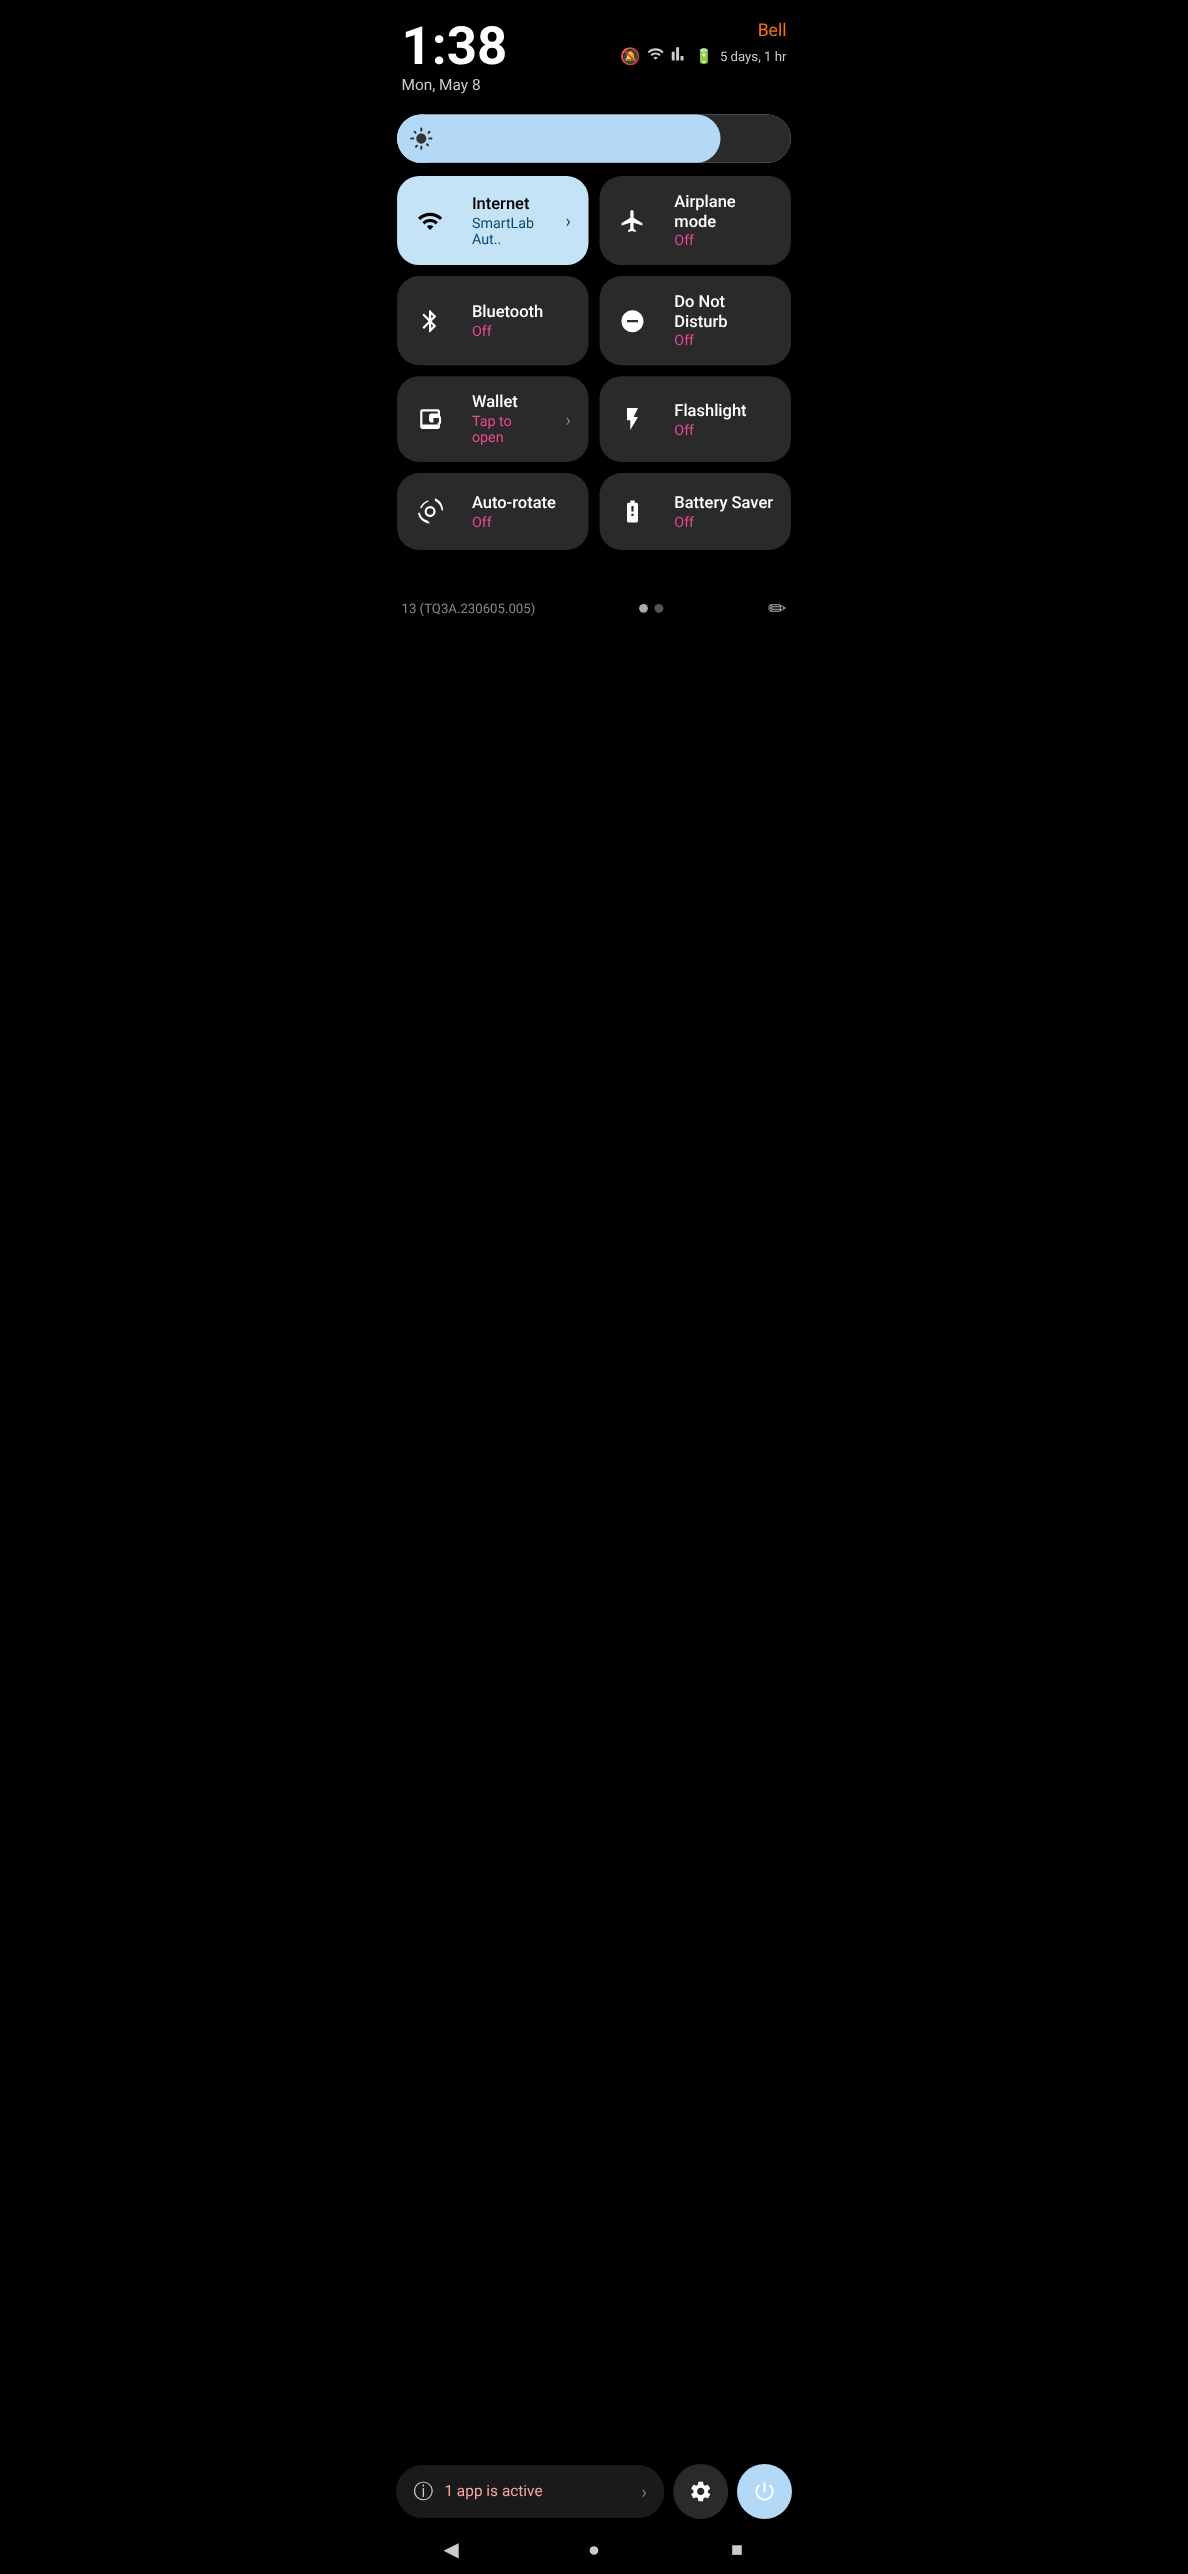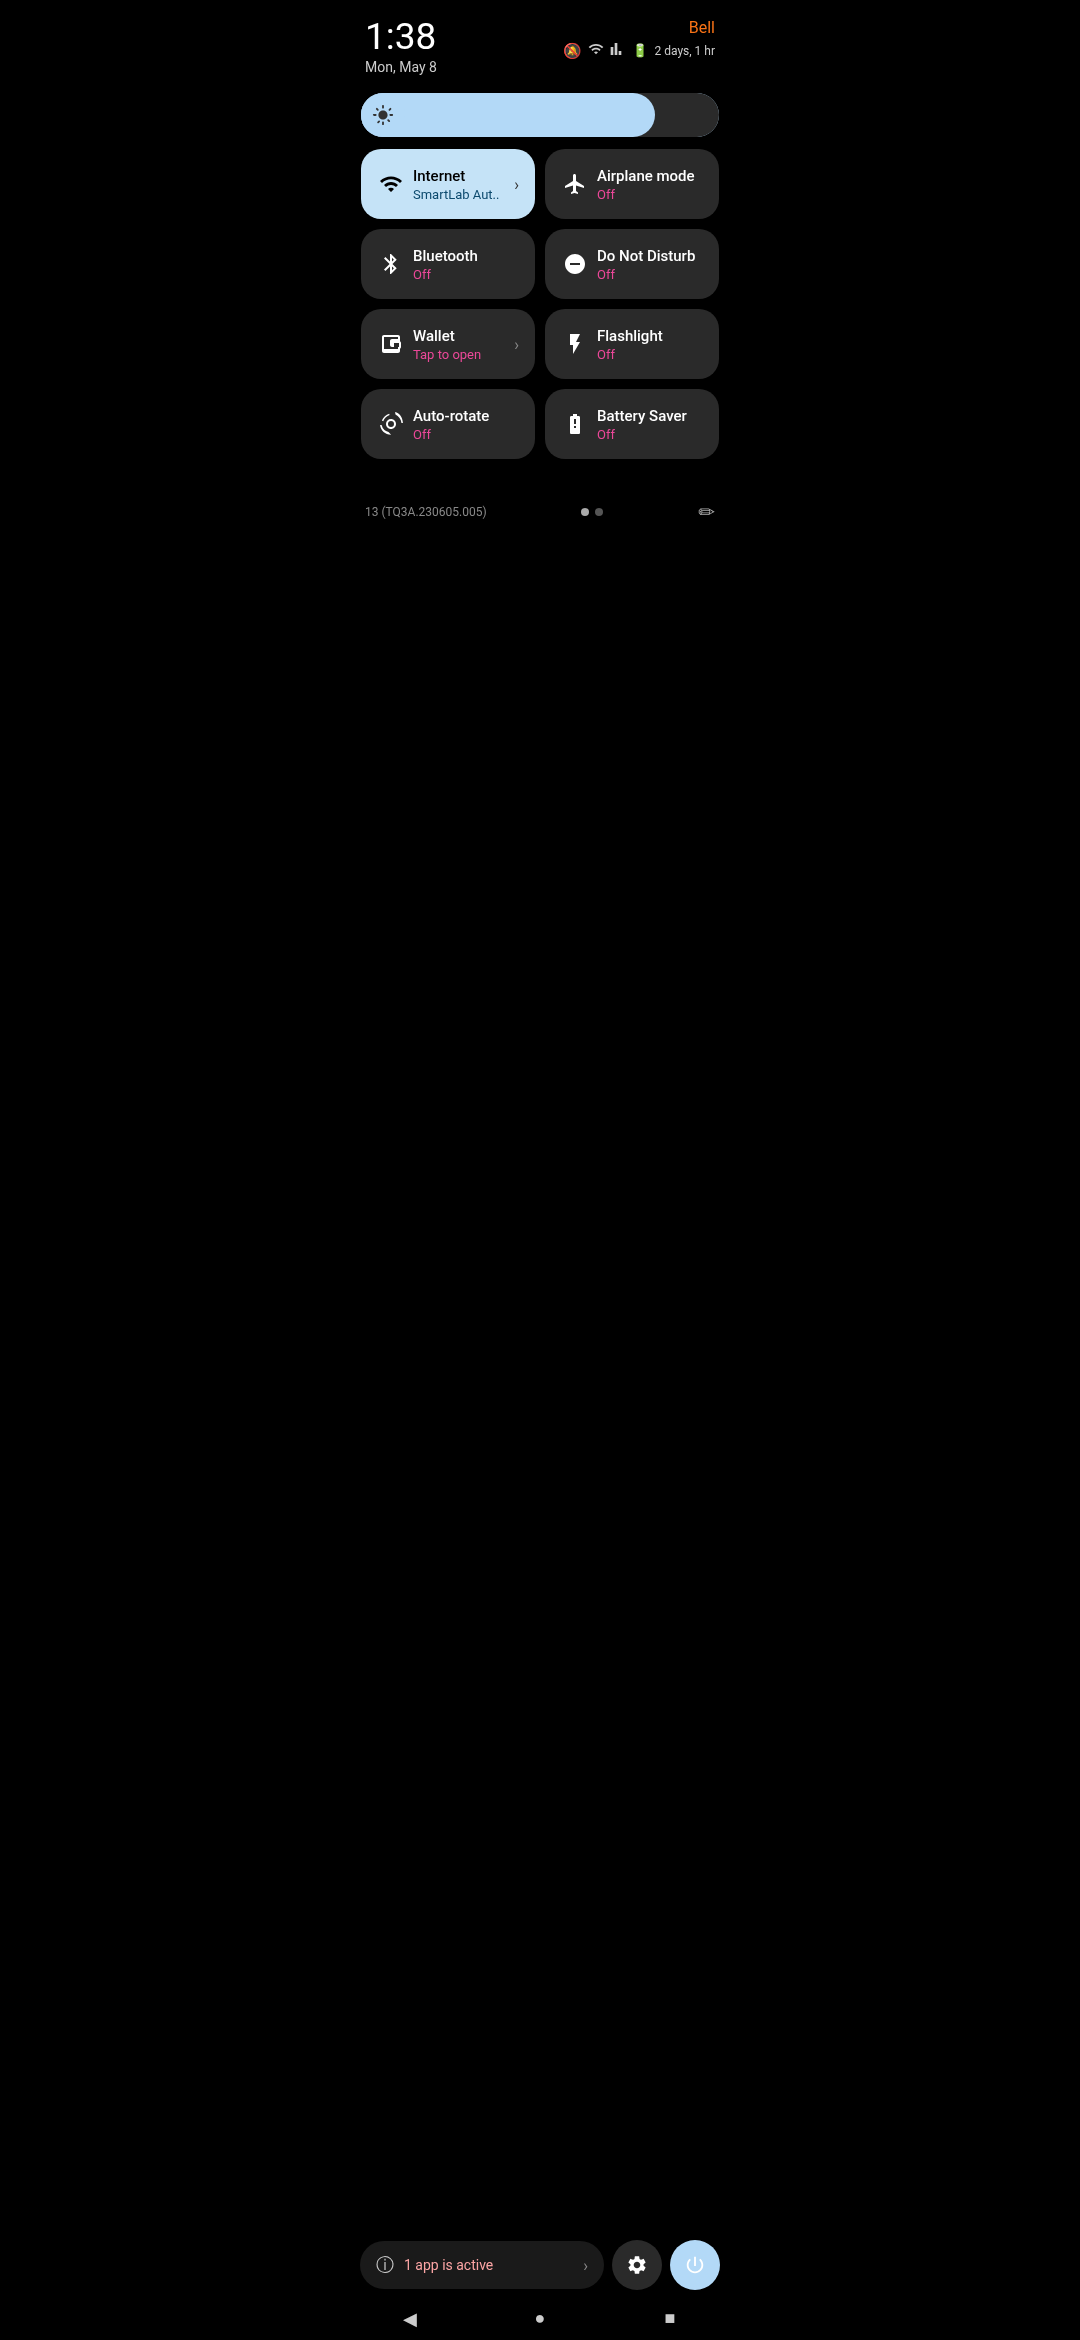--- a/index.html
+++ b/index.html
@@ -17,22 +17,22 @@
     }
 
     .status-bar {
       display: flex;
       justify-content: space-between;
       align-items: flex-start;
       padding: 18px 20px 8px 20px;
     }
 
     .time {
-      font-size: 37px;
-      font-weight: 400;
+      font-size: 48px;
+      font-weight: 700;
       line-height: 1;
     }
 
     .date {
       font-size: 14px;
       color: #ccc;
       margin-top: 4px;
     }
 
     .status-right {
@@ -119,21 +119,21 @@
       padding: 0 16px;
       margin-bottom: 10px;
     }
 
     .tile {
       background: #2a2a2a;
       border-radius: 20px;
       padding: 14px 16px;
       display: flex;
       align-items: center;
-      gap: 8px;
+      gap: 24px;
       cursor: pointer;
       position: relative;
       min-height: 70px;
       justify-content: space-between;
     }
 
     .tile.active {
       background: #c5e3f7;
     }
 
@@ -333,21 +333,21 @@
           </svg>
       </span>
 
       <span>
         <svg width="16" height="16" viewBox="0 0 24 24">
             <path d="M1 21h4V9H1v12zm6 0h4V3H7v18zm6 0h4v-6h-4v6z"></path>
           </svg>
       </span>
 
       <span>🔋</span>
-      <span class="battery-text">2 days, 1 hr</span>
+      <span class="battery-text">5 days, 1 hr</span>
     </div>
   </div>
 </div>
 
 <div class="brightness-row">
   <div class="brightness-slider-track">
     <div class="brightness-track-bg"></div>
     <div class="brightness-fill"></div>
     <div class="brightness-thumb">
       <svg class="brightness-icon" width="22" height="22" viewBox="0 0 24 24" fill="#333">

